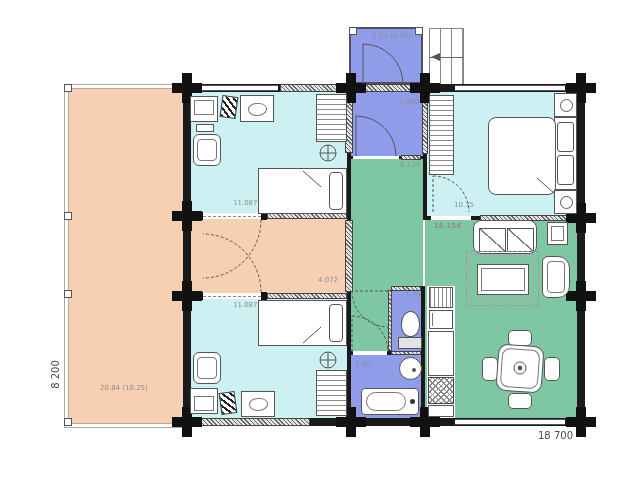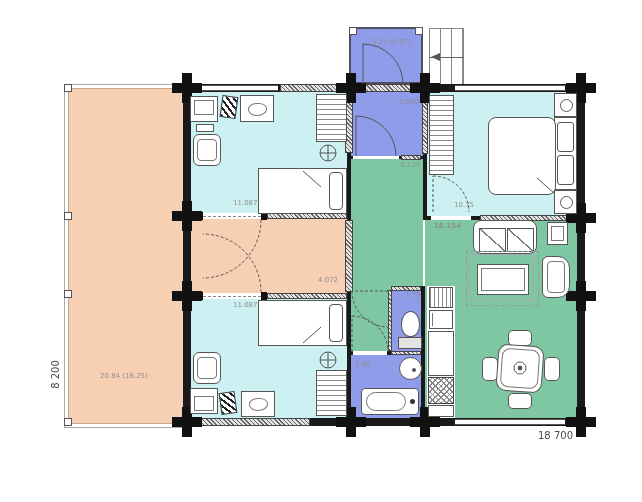--- a/index.html
+++ b/index.html
@@ -224,19 +224,19 @@
 
   <div class="arealabel" style="left:233px;top:199px;">11.087</div>
   <div class="arealabel" style="left:318px;top:276px;">4.072</div>
   <div class="arealabel" style="left:233px;top:301px;">11.087</div>
   <div class="arealabel" style="left:399px;top:98px;">0.950</div>
   <div class="arealabel" style="left:400px;top:161px;font-style:italic;">5.135</div>
   <div class="arealabel" style="left:454px;top:201px;">10.75</div>
   <div class="arealabel" style="left:434px;top:222px;font-weight:bold;">18.154</div>
   <div class="arealabel" style="left:405px;top:291px;">1.75</div>
   <div class="arealabel" style="left:355px;top:360px;">2.60</div>
-  <div class="arealabel" style="left:372px;top:38px;">3.24 (0.97)</div>
-  <div class="arealabel" style="left:100px;top:372px;">20.84 (16.25)</div>
+  <div class="arealabel" style="left:372px;top:32px;">3.24 (0.97)</div>
+  <div class="arealabel" style="left:100px;top:384px;">20.84 (16.25)</div>
 
   <div class="dim" style="left:20px;top:369px;width:70px;text-align:center;transform:rotate(-90deg);">8 200</div>
   <div class="dim" style="left:538px;top:430px;">18 700</div>
 
 </div>
 
 </body></html>

